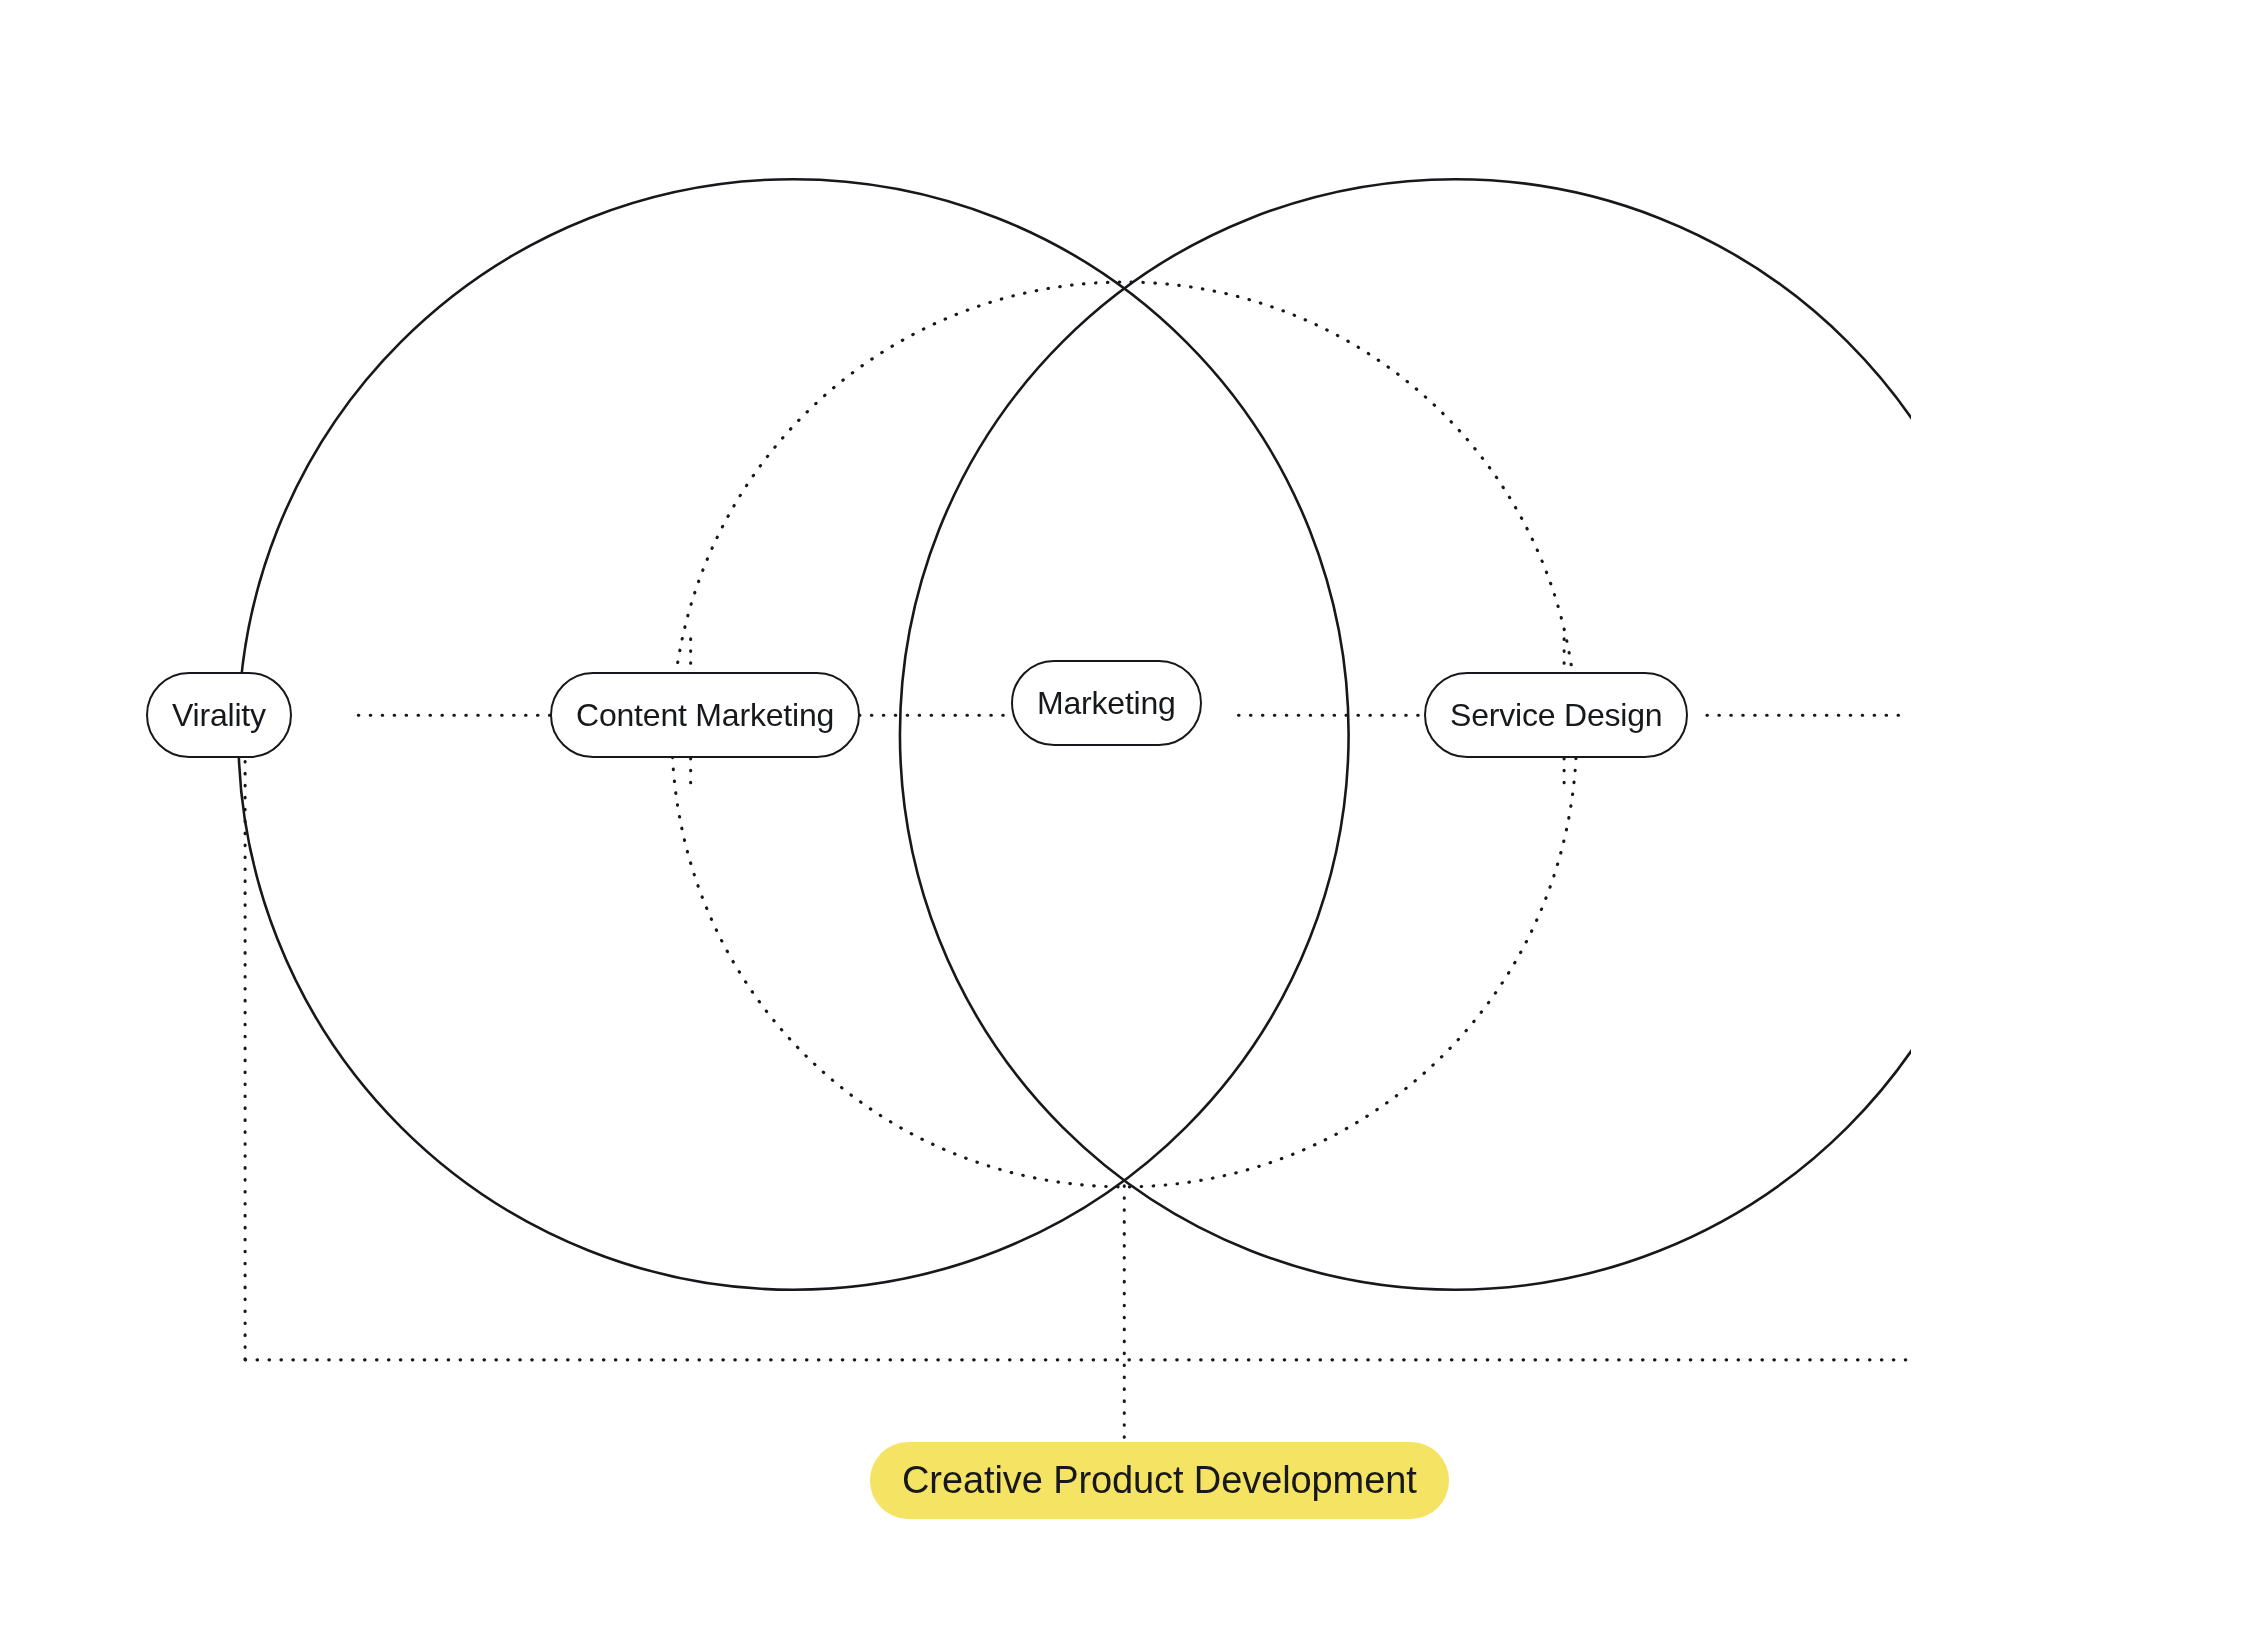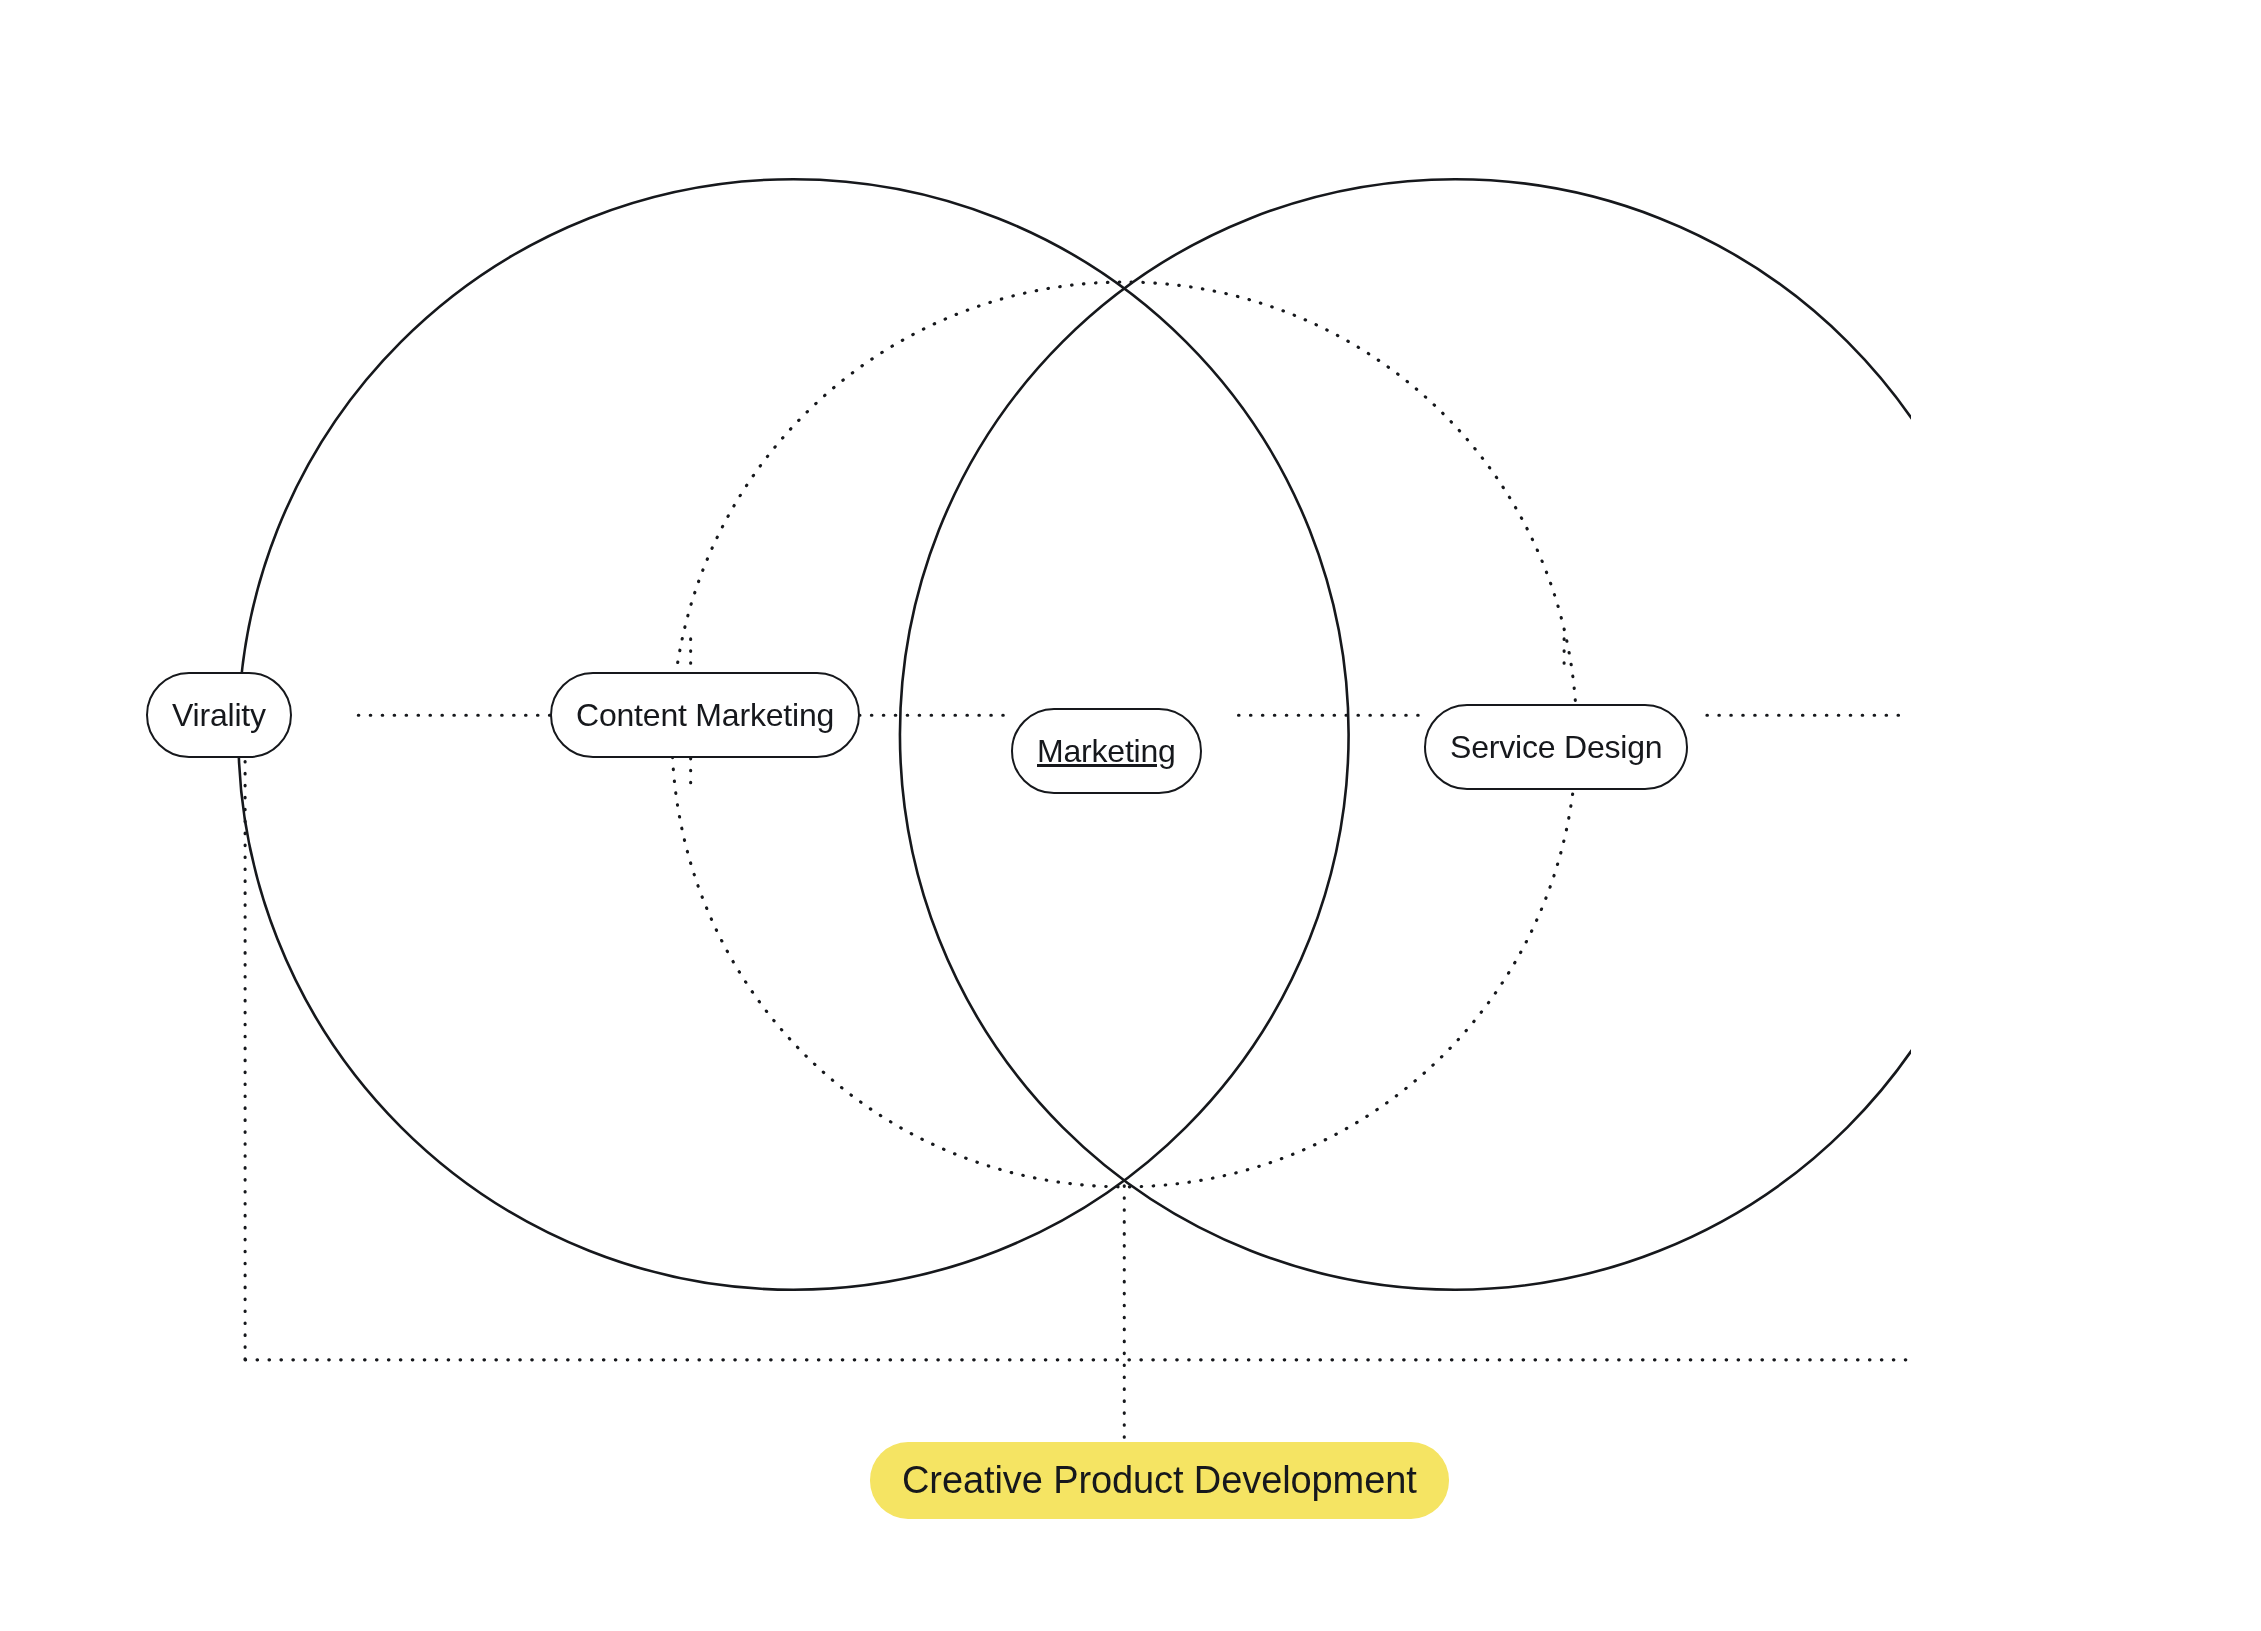--- a/index.html
+++ b/index.html
@@ -93,25 +93,25 @@
   </svg>
 
   <div class="node-pill" style="left:146px; top:672px;">
     <span>Virality</span>
   </div>
 
   <div class="node-pill" style="left:550px; top:672px;">
     <span>Content Marketing</span>
   </div>
 
-  <div class="node-pill" style="left:1011px; top:708px;text-decoration:underline;">
+  <div class="node-pill" style="left:1011px; top:660px;">
     <span>Marketing</span>
   </div>
 
-  <div class="node-pill" style="left:1424px; top:672px;margin-top:32px;">
+  <div class="node-pill" style="left:1424px; top:672px;">
     <span>Service Design</span>
   </div>
 
 
   <div class="outcome-pill" style="left:870px; top:1442px;">
     <span>Creative Product Development</span>
   </div>
 
 </div>
 

